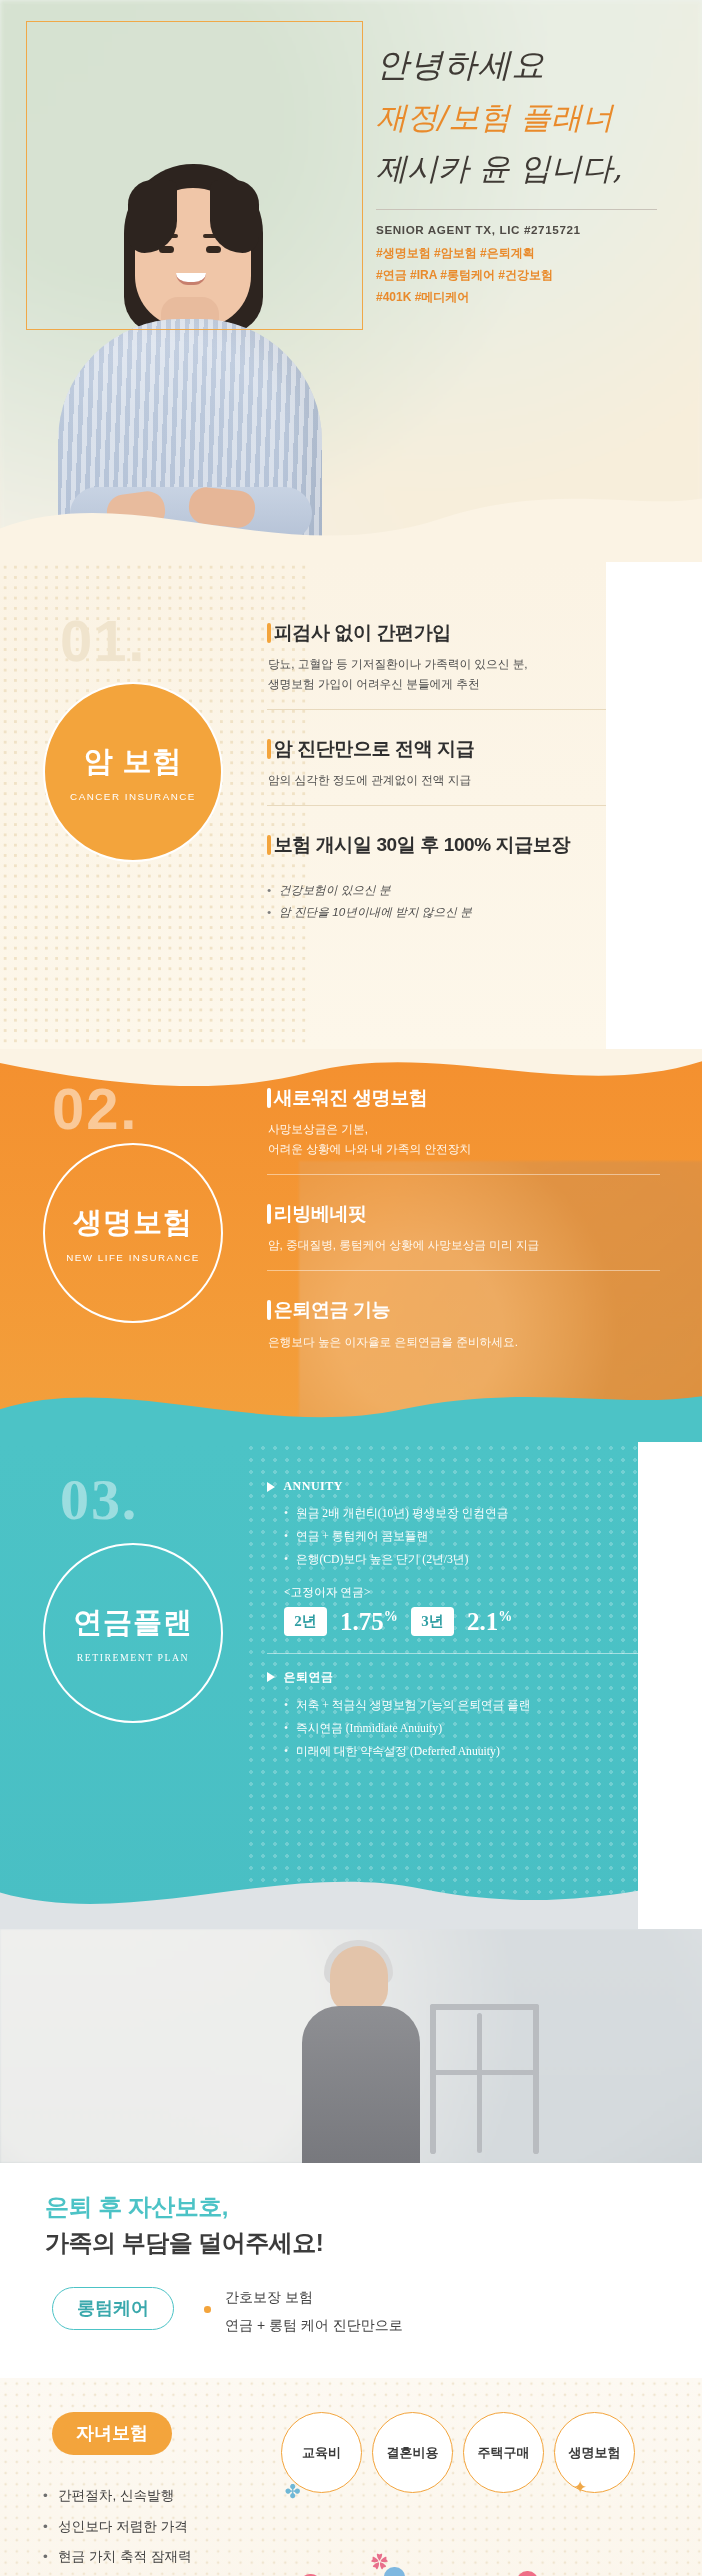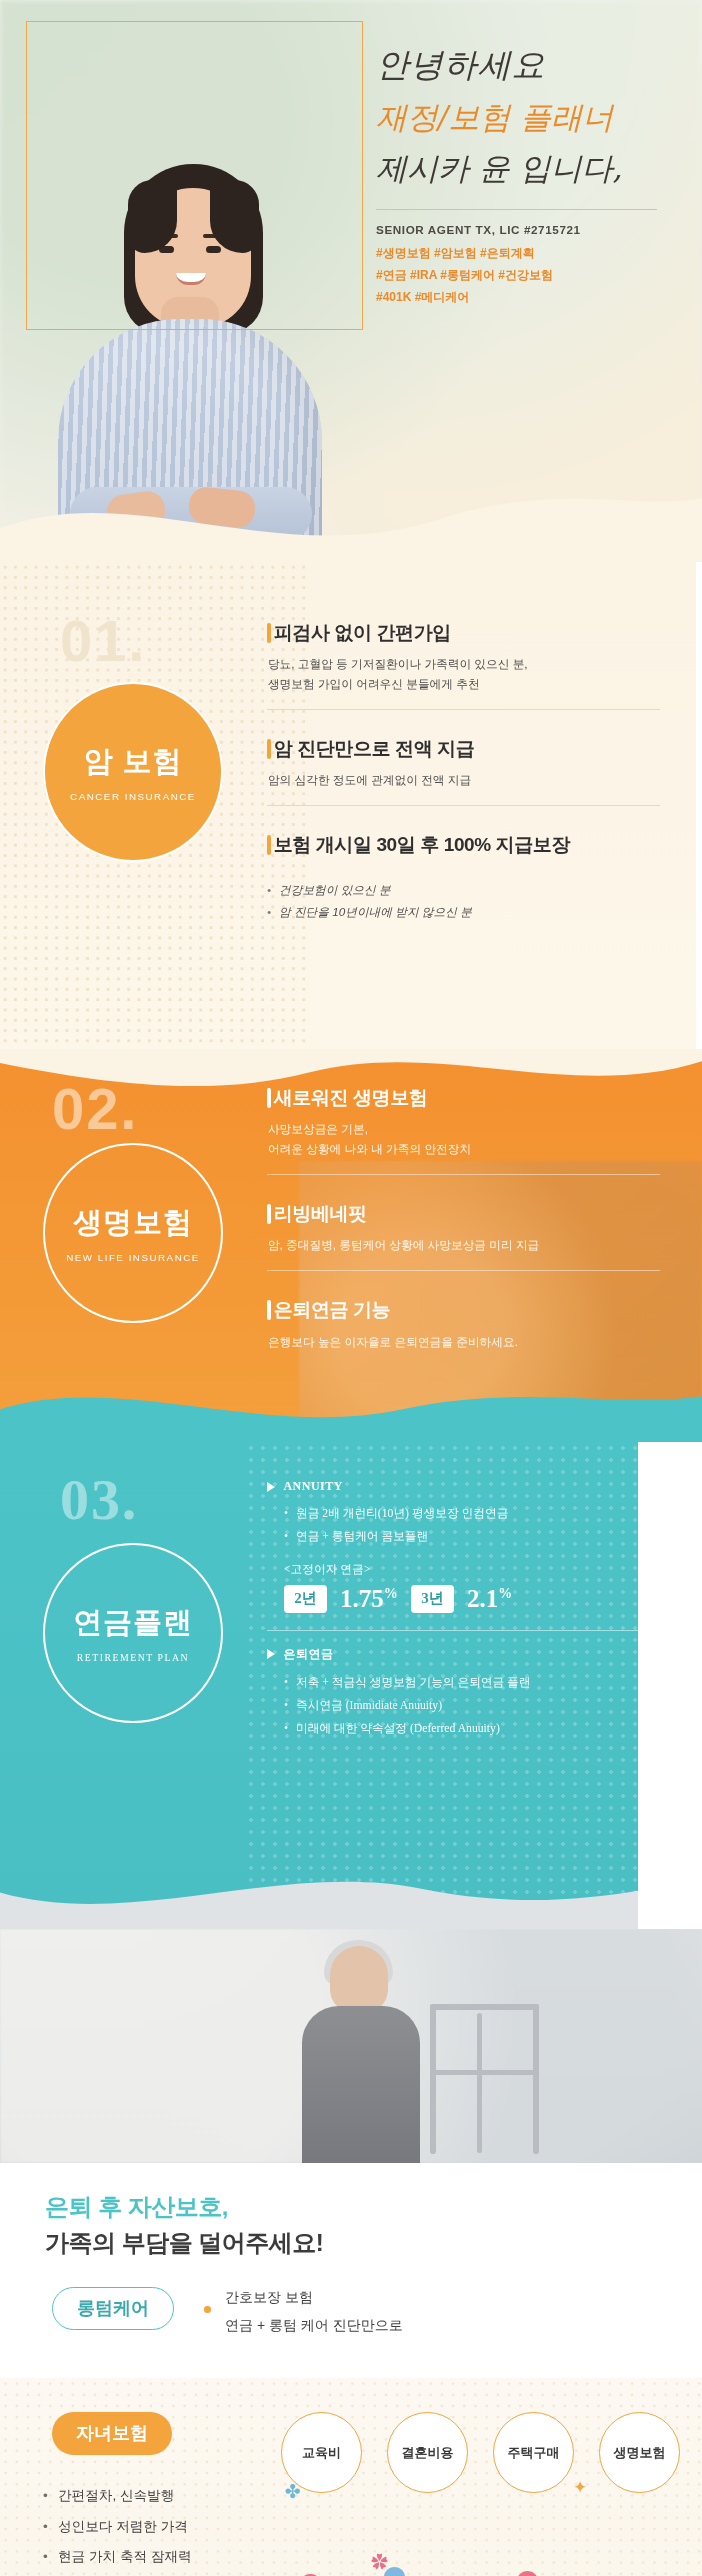--- a/index.html
+++ b/index.html
@@ -101,21 +101,21 @@
   .hero-sub { font-size: 11.7px; letter-spacing: 0.6px; color: #4e4a45; font-weight: bold;}
   .hero-tags { margin-top: 6px; font-size: 12px; color: #e98a2b; line-height: 1.85; font-weight: bold; }
 
   .hero-wave {
     position:absolute; left:0; bottom:-1.9px; width: 702px; height: 103px; z-index: 5;
   }
 
   
   .sec1 {
     position: relative;
-    width: 696px; height: 487px;
+    width: 606px; height: 487px;
     background: linear-gradient(180deg,#fbf3e4 0%, #fdf7ea 100%);
     overflow: hidden;
   }
   .sec1-dots {
     position:absolute; left:0; top:0; width: 309px; height: 487px;
     background-image: radial-gradient(#efe0c2 1.5px, transparent 1.6px);
     background-size: 10.3px 10.3px;
     opacity: .9;
   }
   .big-num {
@@ -248,21 +248,21 @@
     background-size: 11.2px 11.2px;
   }
   .child-pill {
     position:absolute; left: 52px; top: 34px;
     background:#f3a43c; color:#fff; font-size: 18px; font-weight:bold;
     padding: 9.4px 24px; border-radius: 24px;
   }
   .child-ul { position:absolute; left: 43px; top: 103px; list-style:none;}
   .child-ul li { font-size: 13.6px; color:#3f3f3f; line-height: 2.25; position:relative; padding-left: 15px;}
   .child-ul li:before{ content:"•"; position:absolute; left:0; color:#6e6e6e;}
-  .bubbles { position:absolute; left: 281px; top: 34px; display:flex; gap: 25px;}
+  .bubbles { position:absolute; left: 281px; top: 34px; display:flex; gap: 10px;}
   .bubble {
     width: 81px; height: 81px; border-radius: 50%;
     border: 1.9px solid #f3a43c; background:#fff;
     display:flex; align-items:center; justify-content:center;
     font-size: 13px; font-weight:bold; color:#3a3a3a;
   }
   .garden { position:absolute; left: 281px; bottom: 5.6px; width: 403px; height: 112px;}
   .flower { position:absolute; width: 20.6px; height: 20.6px; border-radius:50%;}
   .butterfly { position:absolute; font-size: 17px; }
   .dragonfly { position:absolute; font-size: 19px; color:#6fb7d6;}
@@ -408,20 +408,21 @@
 
     <div class="items">
       <div>
         <div class="ann-head">
           <span class="tri"></span>
           <span class="ann-title">ANNUITY</span>
         </div>
         <ul class="ann-ul">
           <li>원금 2배 개런티(10년) 평생보장 인컴연금</li>
           <li>연금 + 롱텀케어 콤보플랜</li>
+          <li>은행(CD)보다 높은 단기 (2년/3년)</li>
         </ul>
         <div class="fixed-label">&lt;고정이자 연금&gt;</div>
         <div class="rate-row">
           <span class="rate-chip">2년</span>
           <span class="rate-val"><span>1.75</span><sup>%</sup></span>
           <span class="rate-chip">3년</span>
           <span class="rate-val"><span>2.1</span><sup>%</sup></span>
         </div>
       </div>
 

